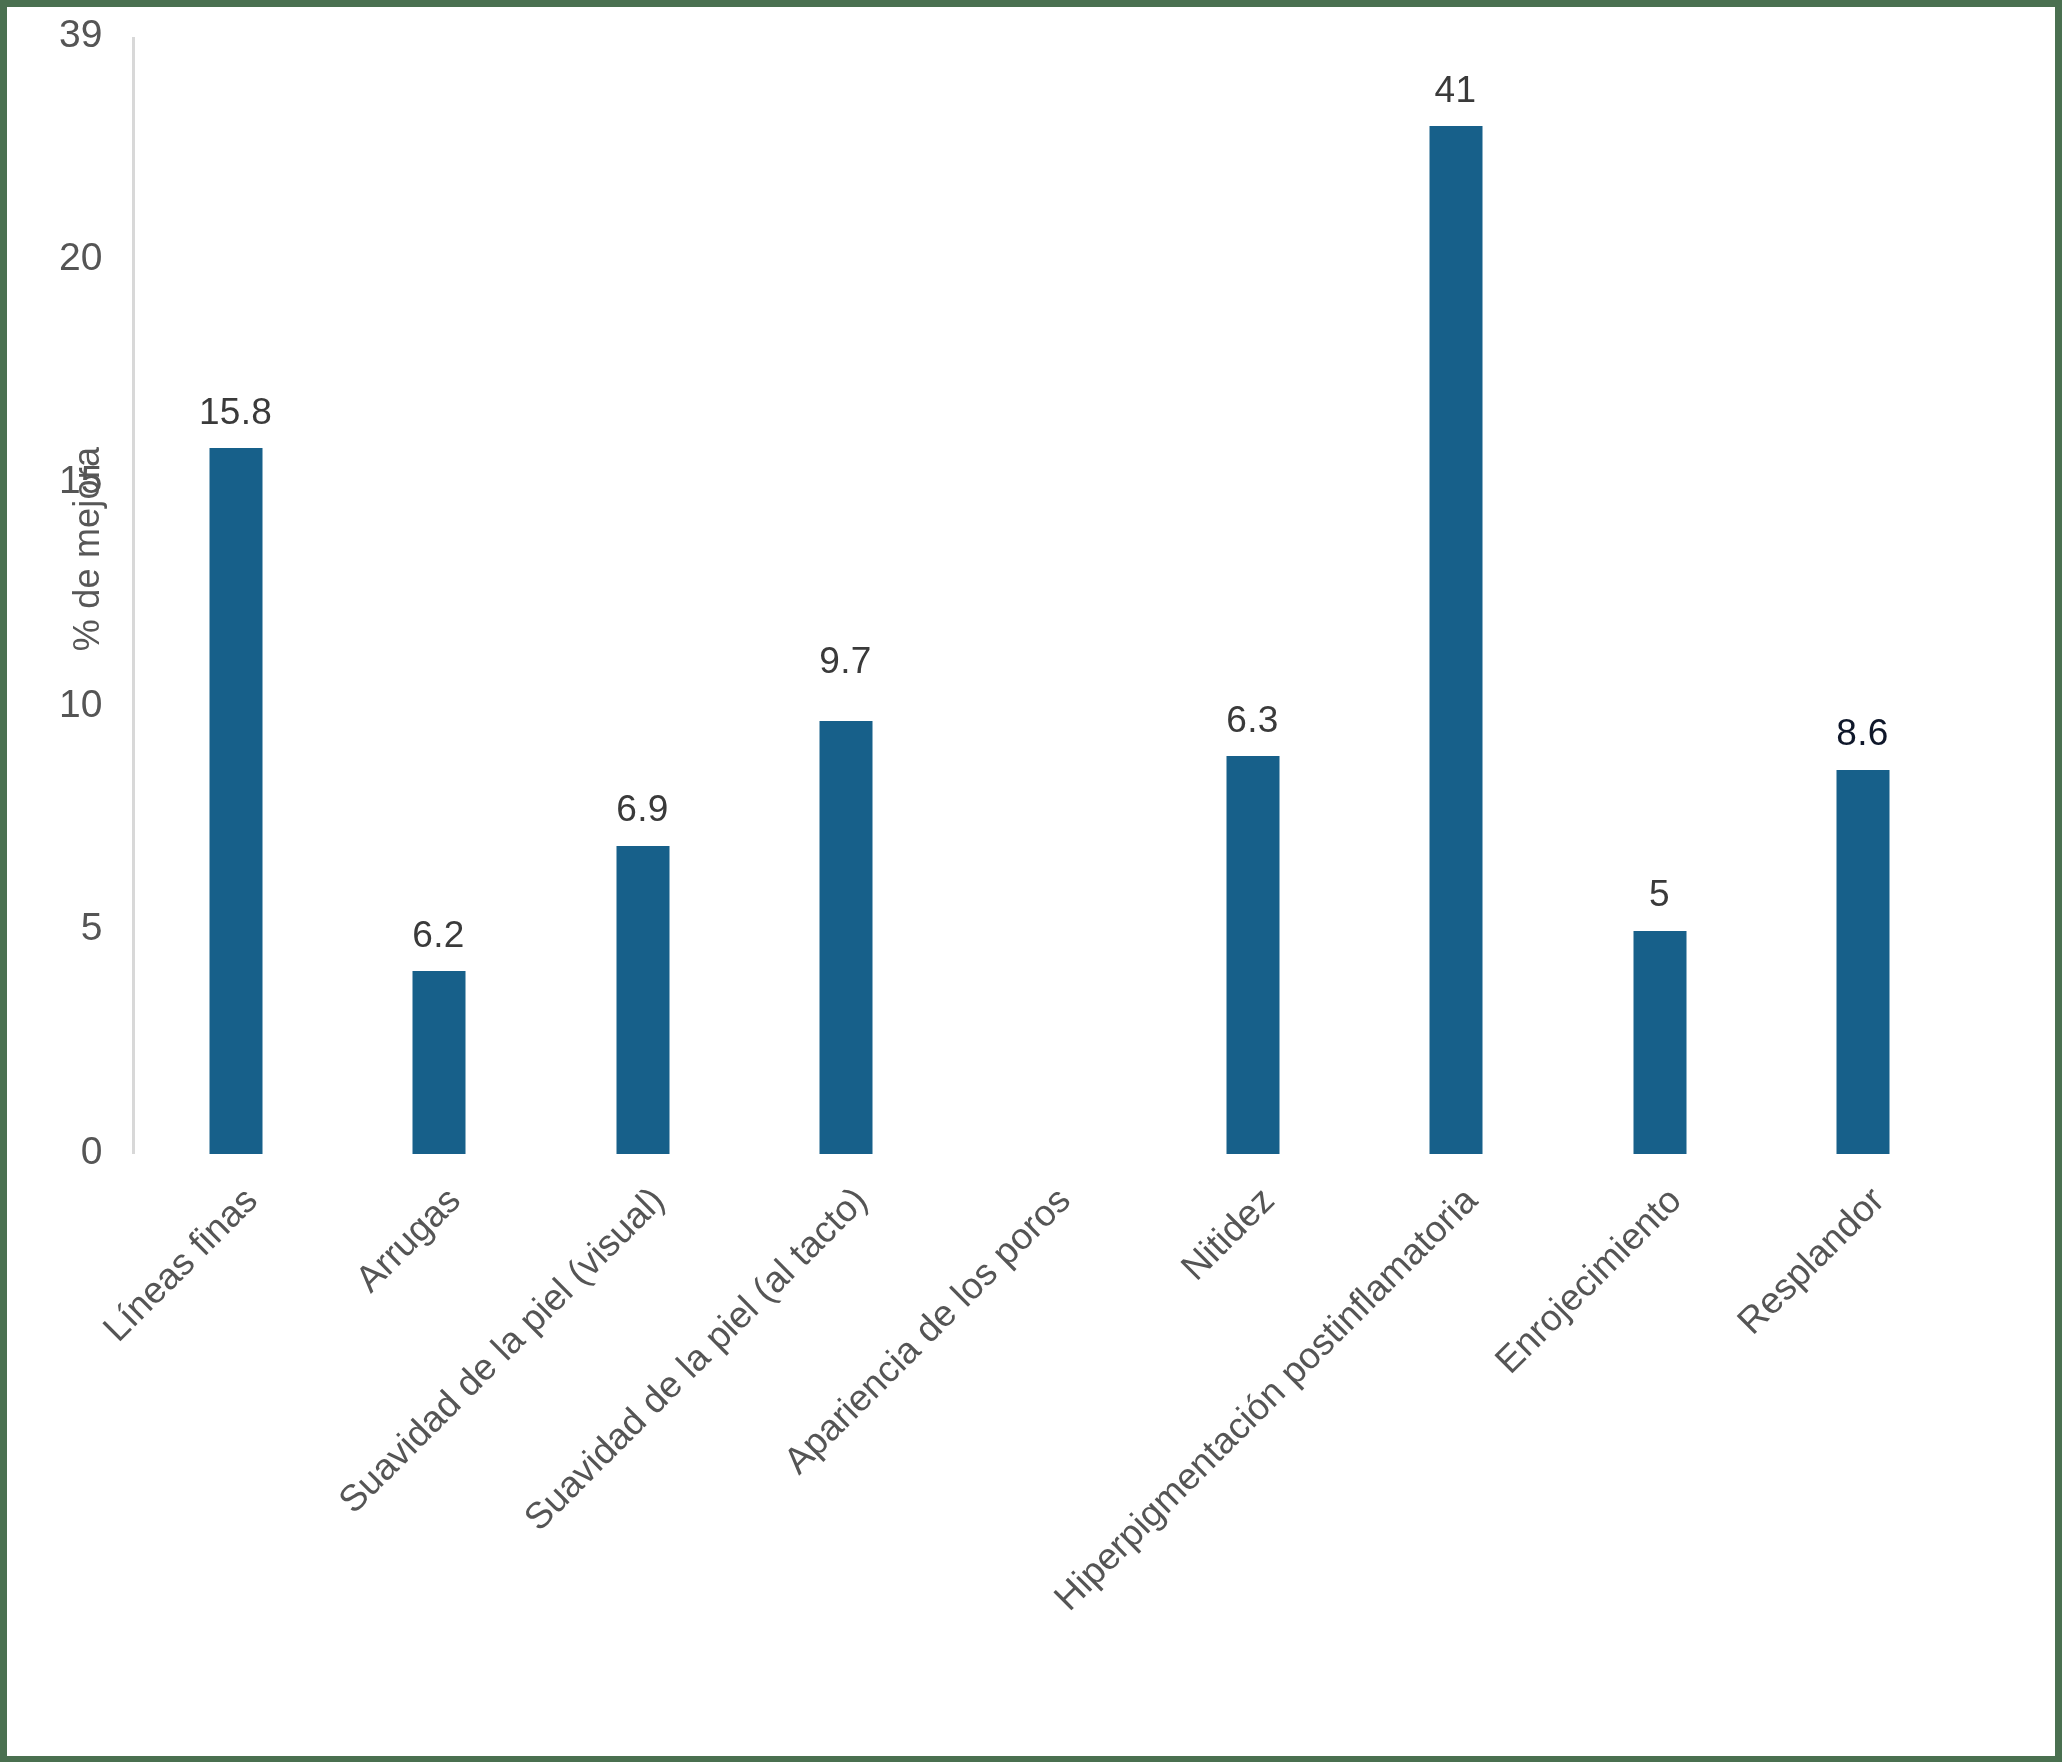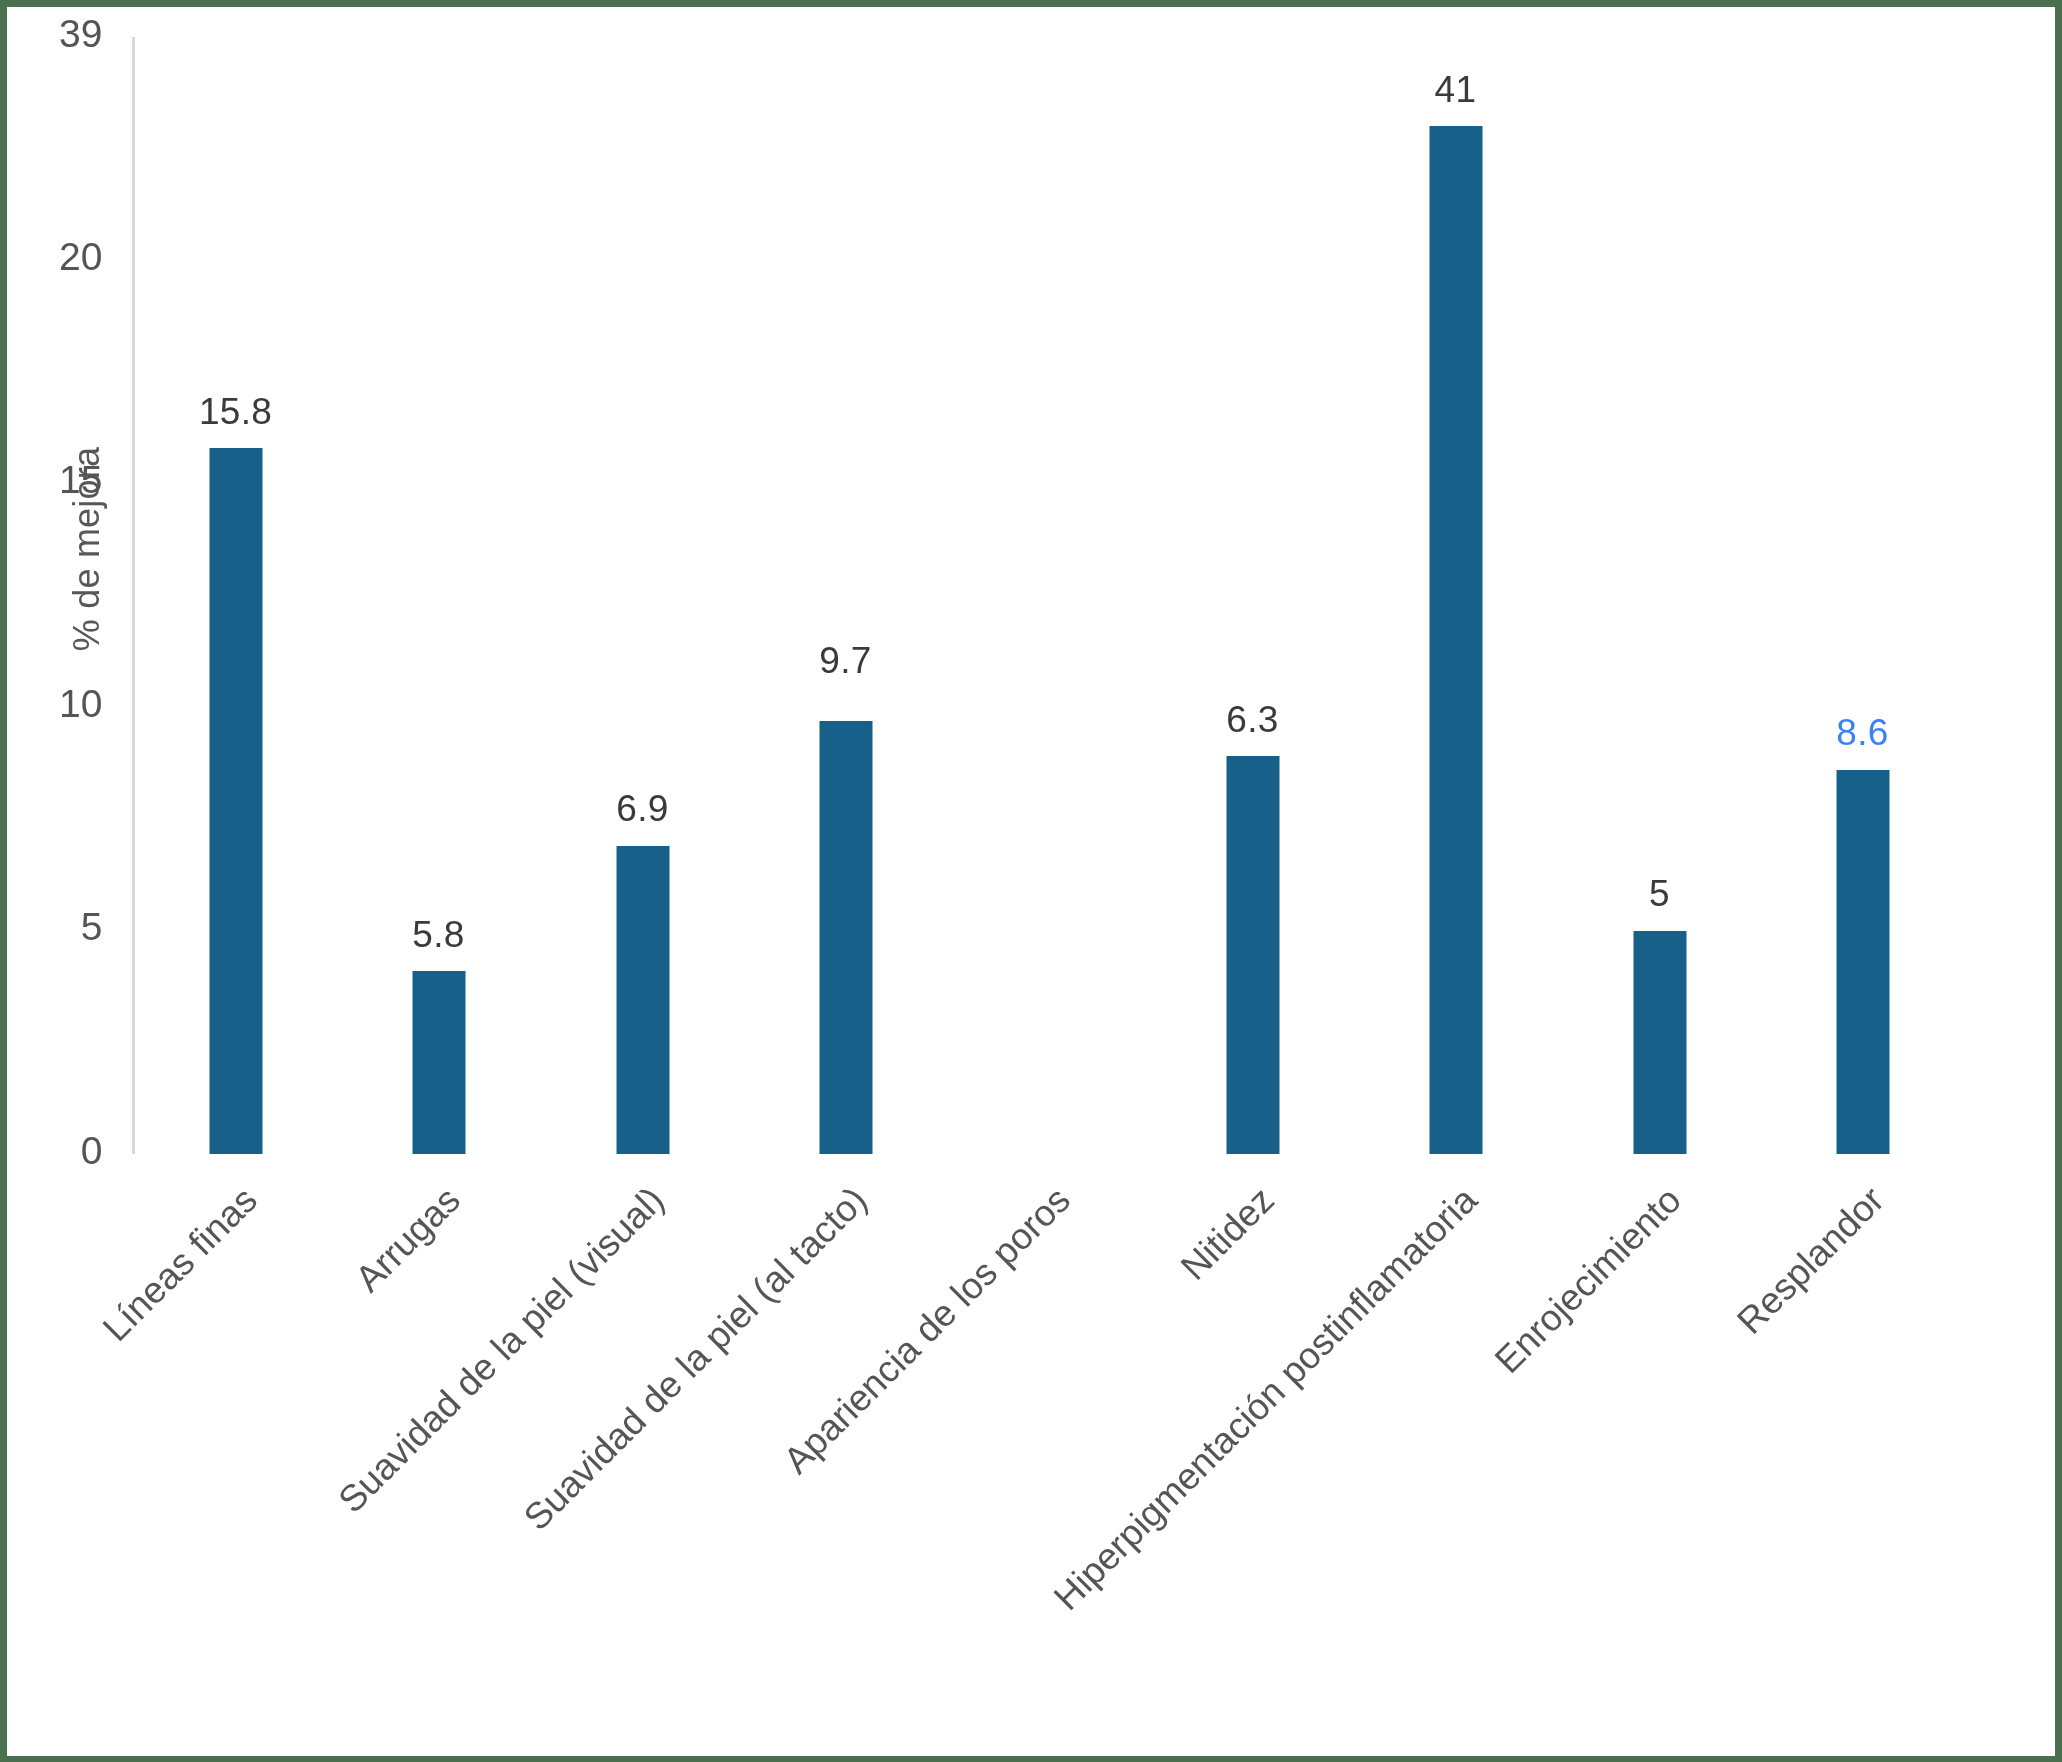--- a/index.html
+++ b/index.html
@@ -160,21 +160,21 @@
 
     <div id="y-axis-line"></div>
 
     <div id="plot">
         <div class="bar-slot" style="left: 0px; width: 203px;">
           <div class="bar" title="Líneas finas: 15.8" style="height: 706px; background: rgb(23, 96, 138);"></div>
           <div class="bar-value" style="bottom: 721px; color: rgb(58, 58, 58);">15.8</div>
         </div>
         <div class="bar-slot" style="left: 203px; width: 203px;">
           <div class="bar" title="Arrugas: 4.1" style="height: 183px; background: rgb(23, 96, 138);"></div>
-          <div class="bar-value" style="bottom: 198px; color: rgb(58, 58, 58);">5.8</div>
+          <div class="bar-value" style="bottom: 198px; color: rgb(58, 58, 58);">6.2</div>
         </div>
         <div class="bar-slot" style="left: 407px; width: 203px; text-decoration: underline;">
           <div class="bar" title="Suavidad de la piel (visual): 6.9" style="height: 308px; background: rgb(23, 96, 138);"></div>
           <div class="bar-value" style="bottom: 324px; color: rgb(58, 58, 58);">6.9</div>
         </div>
         <div class="bar-slot" style="left: 610px; width: 203px;">
           <div class="bar" title="Suavidad de la piel (al tacto): 9.7" style="height: 433px; background: rgb(23, 96, 138);"></div>
           <div class="bar-value" style="bottom: 472px; color: rgb(58, 58, 58);">9.7</div>
         </div>
         <div class="bar-slot" style="left: 1017px; width: 203px;">
@@ -184,21 +184,21 @@
         <div class="bar-slot" style="left: 1220px; width: 203px;">
           <div class="bar" title="Hiperpigmentación postinflamatoria: 23" style="height: 1028px; background: rgb(23, 96, 138);"></div>
           <div class="bar-value" style="bottom: 1043px; color: rgb(58, 58, 58);">41</div>
         </div>
         <div class="bar-slot" style="left: 1424px; width: 203px;">
           <div class="bar" title="Enrojecimiento: 5" style="height: 223px; background: rgb(23, 96, 138);"></div>
           <div class="bar-value" style="bottom: 239px; color: rgb(58, 58, 58);">5</div>
         </div>
         <div class="bar-slot" style="left: 1627px; width: 203px;">
           <div class="bar" title="Resplandor: 8.6" style="height: 384px; background: rgb(23, 96, 138);"></div>
-          <div class="bar-value" style="bottom: 400px; color: #3b82f6; text-align: center;">8.6</div>
+          <div class="bar-value" style="bottom: 400px; color: #0f172a; text-align: center;">8.6</div>
         </div>
       </div>
 
     <div id="xlabels">
         <div class="xlabel-slot" style="left: 102px; width: 0px;">
           <div class="xlabel" style="transform: rotate(-45deg); color: rgb(85, 85, 85);"><span class="xlabel-inner">Líneas finas</span></div>
         </div>
         <div class="xlabel-slot" style="left: 305px; width: 0px;">
           <div class="xlabel" style="transform: rotate(-45deg); color: rgb(85, 85, 85);"><span class="xlabel-inner">Arrugas</span></div>
         </div>

